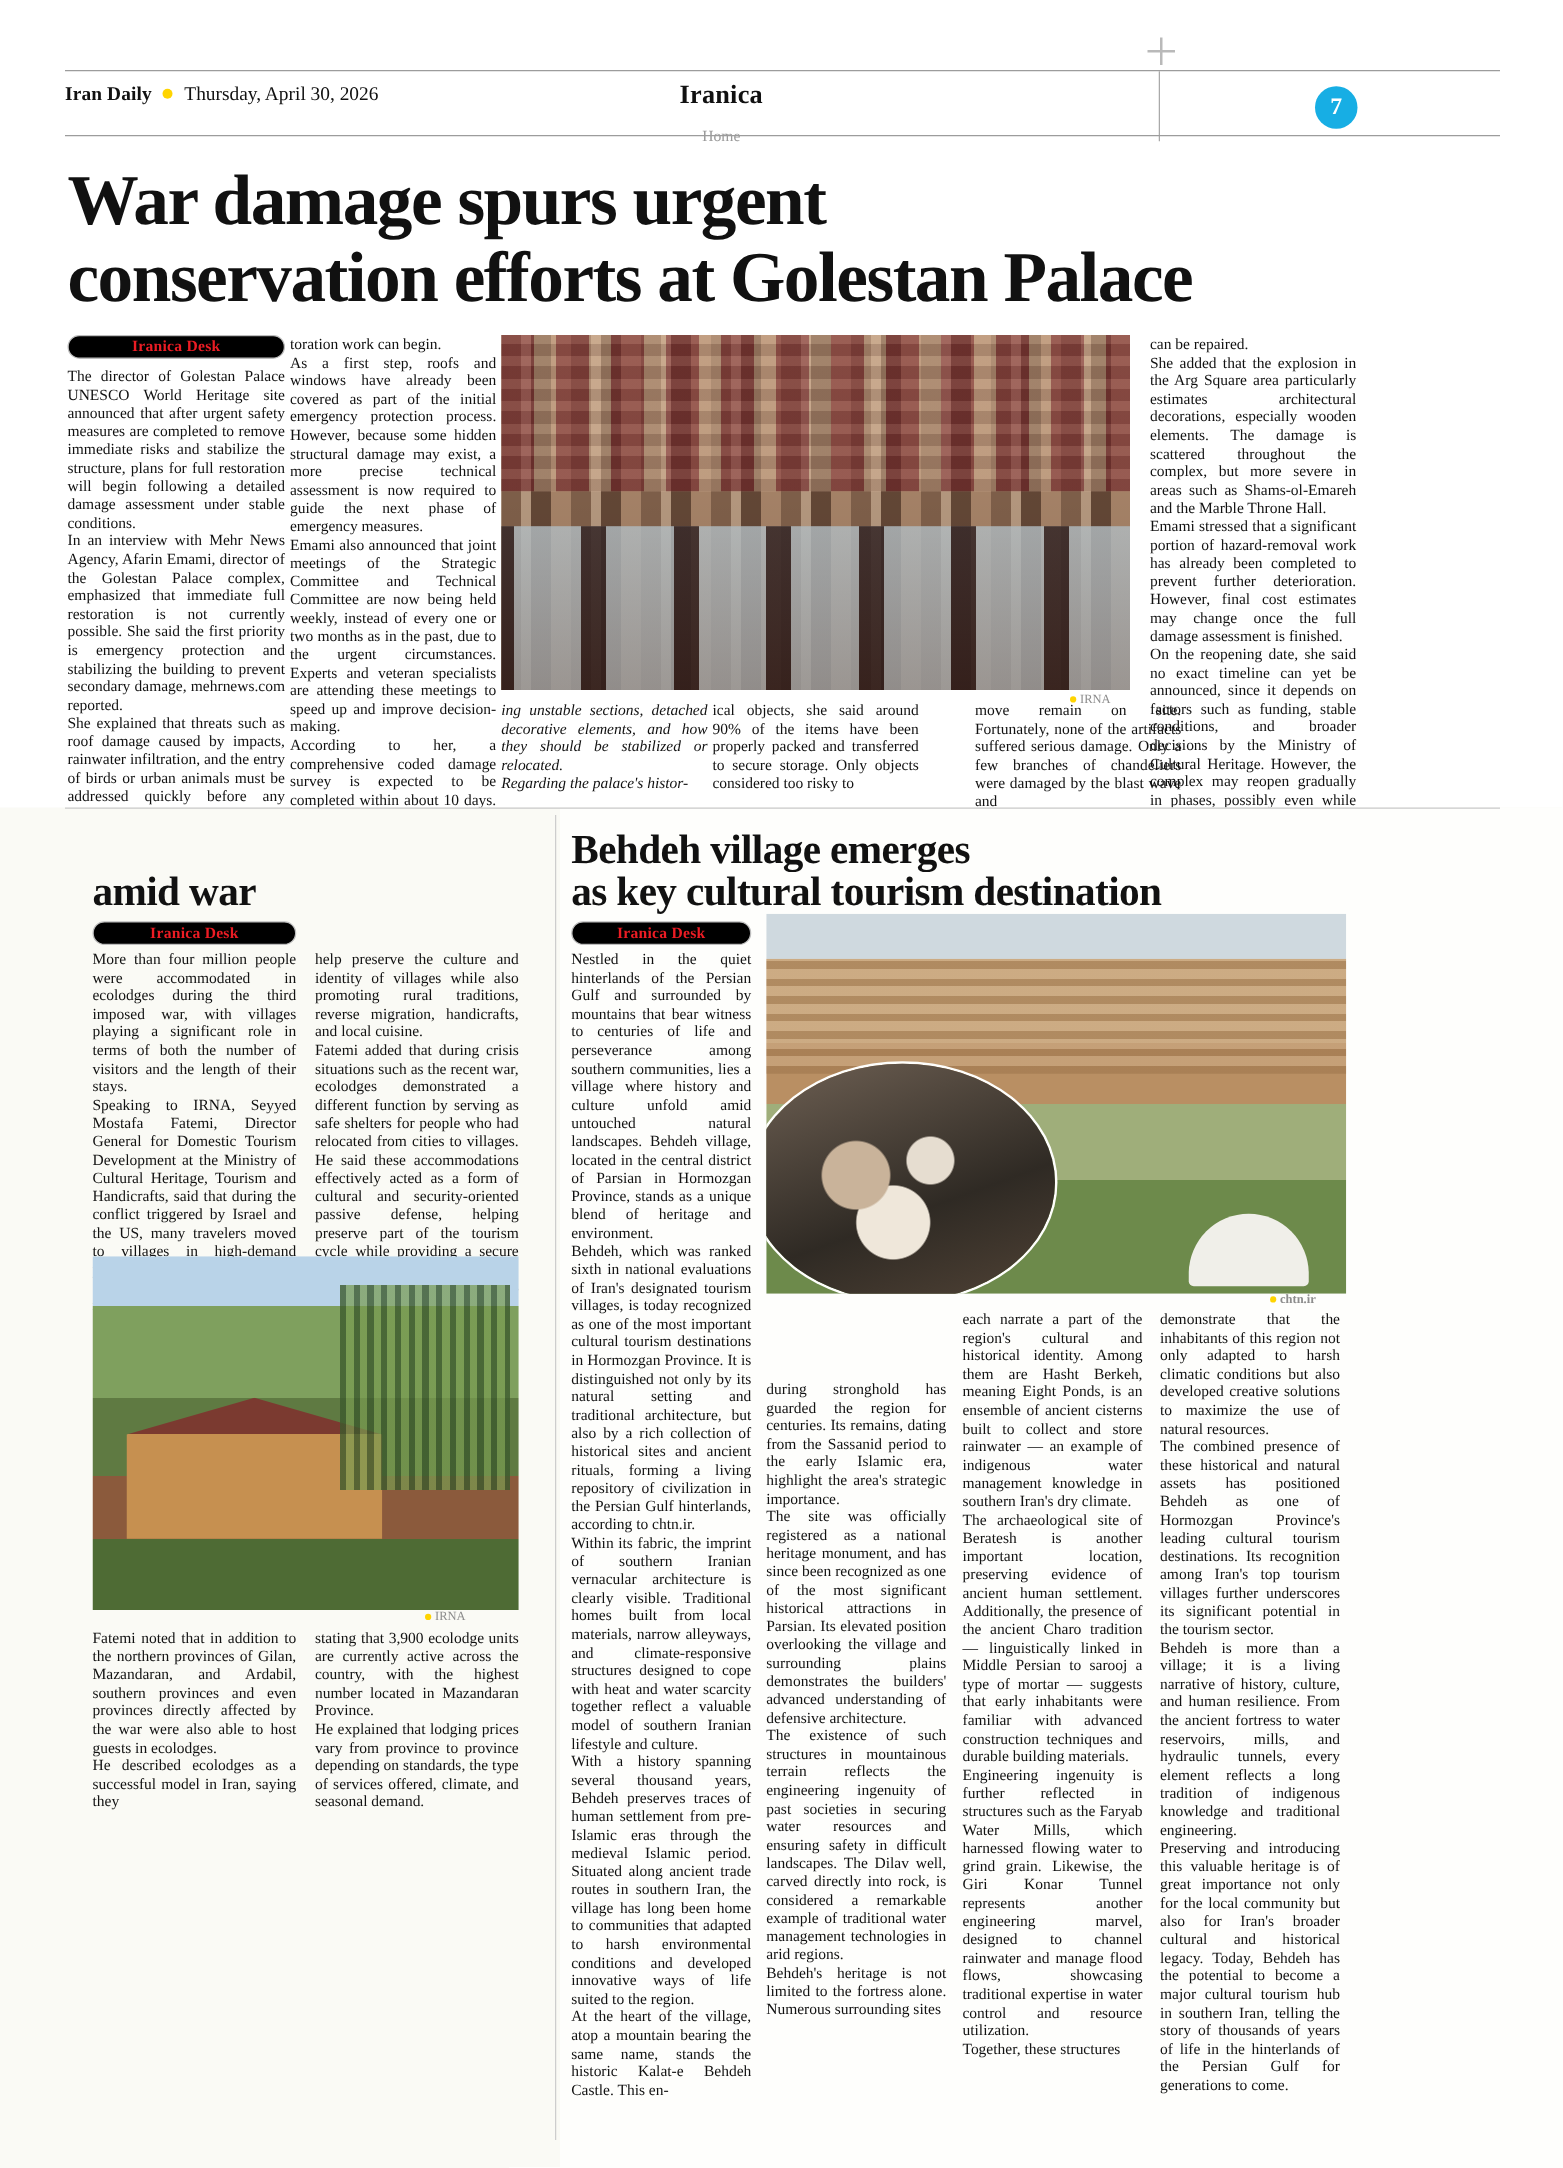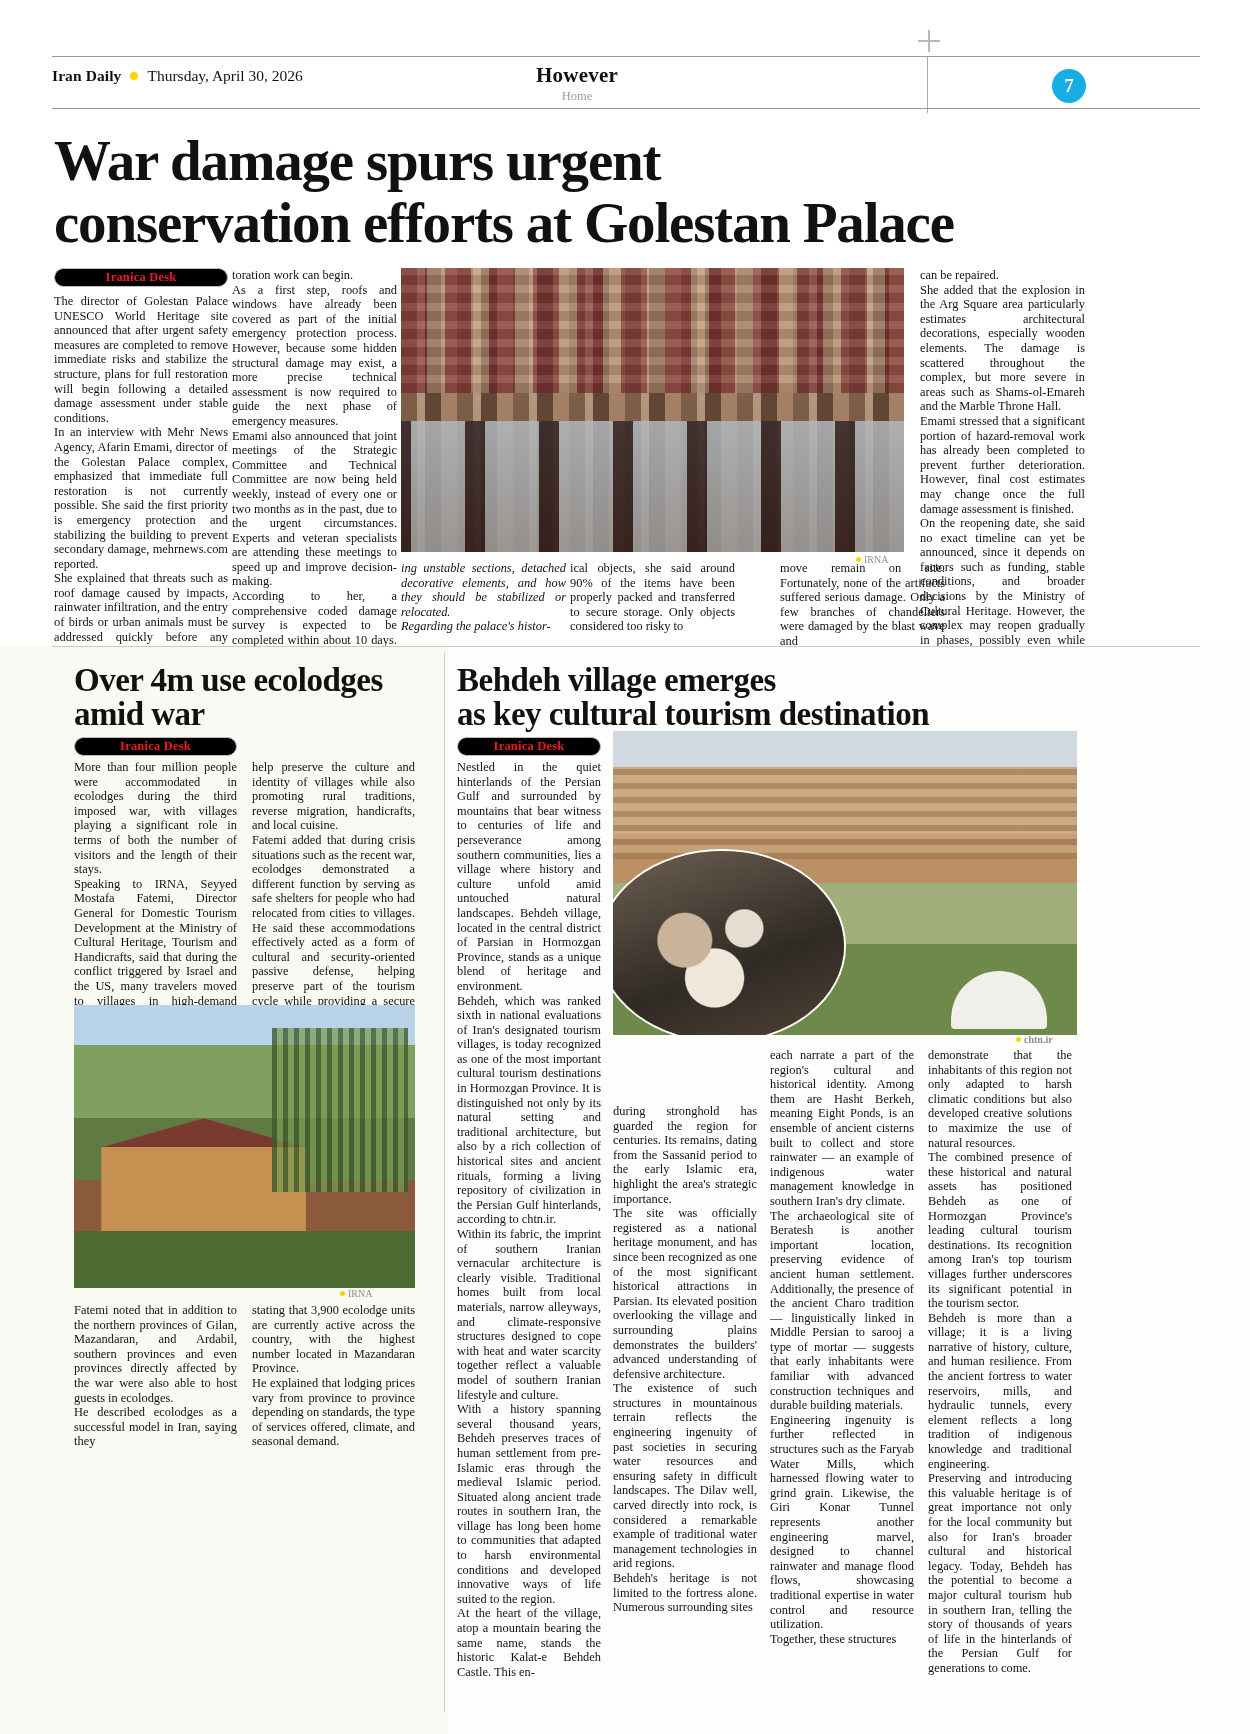--- a/index.html
+++ b/index.html
@@ -22,21 +22,21 @@
   .mast-rule-top { border-top:1.5px solid #9c9c9c; }
   .mast-rule-bottom { position:absolute; left:52px; top:108px; width:1148px; border-top:1.2px solid #9c9c9c; }
   .mast-inner { position:relative; height:52px; }
   .mast-left { position:absolute; left:0; top:10px; display:flex; align-items:baseline; gap:6px;
                font-size:15.5px; }
   .mast-left .brand { font-weight:bold; letter-spacing:.1px; }
   .yellow-dot { display:inline-block; width:8px; height:8px; border-radius:50%; background:#FFD400;
                 position:relative; top:-1px; margin:0 3px; }
   .mast-center { position:absolute; left:0; right:0; top:6px; text-align:center; width:1050px; }
   .mast-center .sec { font-weight:bold; font-size:21px; letter-spacing:.2px; }
-  .mast-center .sub { font-size:12.5px; color:#9a9a9a; margin-top:1px; }
+  .mast-center .sub { font-size:12.5px; color:#9a9a9a; margin-top:14px; }
   .mast-vrule { position:absolute; left:875px; top:0px; height:56px; border-left:1px solid #a9a9a9; }
   .pagenum { position:absolute; left:1000px; top:12px; width:34px; height:34px; border-radius:50%;
              background:#17AEE4; color:#fff; font-weight:bold; font-size:19px;
              display:flex; align-items:center; justify-content:center; }
 
   
   .headline { position:absolute; left:54px; top:134px; width:1030px;
               font-family:"Liberation Serif", serif; font-weight:bold;
               font-size:57px; line-height:.94; letter-spacing:-1.2px; }
   .headline .l2 { display:block; margin-top:8px; }
@@ -162,21 +162,21 @@
 
   <div class="masthead">
     <div class="mast-rule-top"></div>
     <div class="mast-inner">
       <div class="mast-left">
         <span class="brand">Iran Daily</span>
         <span class="yellow-dot"></span>
         <span>Thursday, April 30, 2026</span>
       </div>
       <div class="mast-center">
-        <div class="sec">However</div>
+        <div class="sec">Iranica</div>
         <div class="sub">Home</div>
       </div>
       <div class="mast-vrule"></div>
       <div class="pagenum">7</div>
     </div>
   </div>
   <div class="mast-rule-bottom"></div>
 
   <h1 class="headline">
     <span>War damage spurs urgent</span>
@@ -226,21 +226,21 @@
     <p>Emami stressed that a significant portion of hazard-removal work has already been completed to prevent further deterioration. However, final cost estimates may change once the full damage assessment is finished.</p>
     <p>On the reopening date, she said no exact timeline can yet be announced, since it depends on factors such as funding, stable conditions, and broader decisions by the Ministry of Cultural Heritage. However, the complex may reopen gradually in phases, possibly even while restoration work continues.</p>
   </div>
 
   <div class="bottom-band"></div>
   <div class="bottom-white"></div>
   <div class="hr-thin" style="left:52px; top:646px; width:1148px;"></div>
   <div class="band-vrule"></div>
 
   <h2 class="eco-head">
-    <span>Over 4m use ecolodges</span><br>
+    <br>
     <span>amid war</span>
   </h2>
   <div class="eco-badge">
     <div class="desk-badge">
       <span>Iranica Desk</span>
     </div>
   </div>
 
   <div class="col eco-c1">
     <p>More than four million people were accommodated in ecolodges during the third imposed war, with villages playing a significant role in terms of both the number of visitors and the length of their stays.</p>

